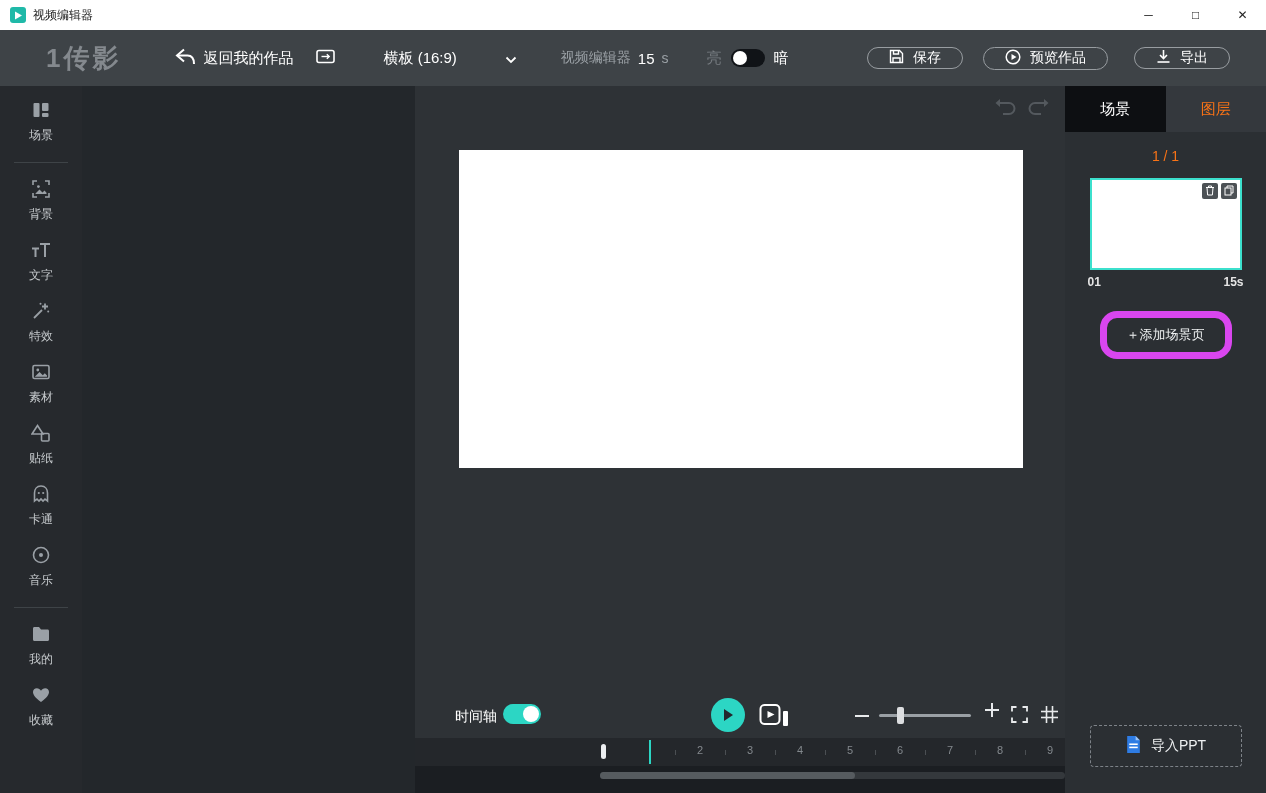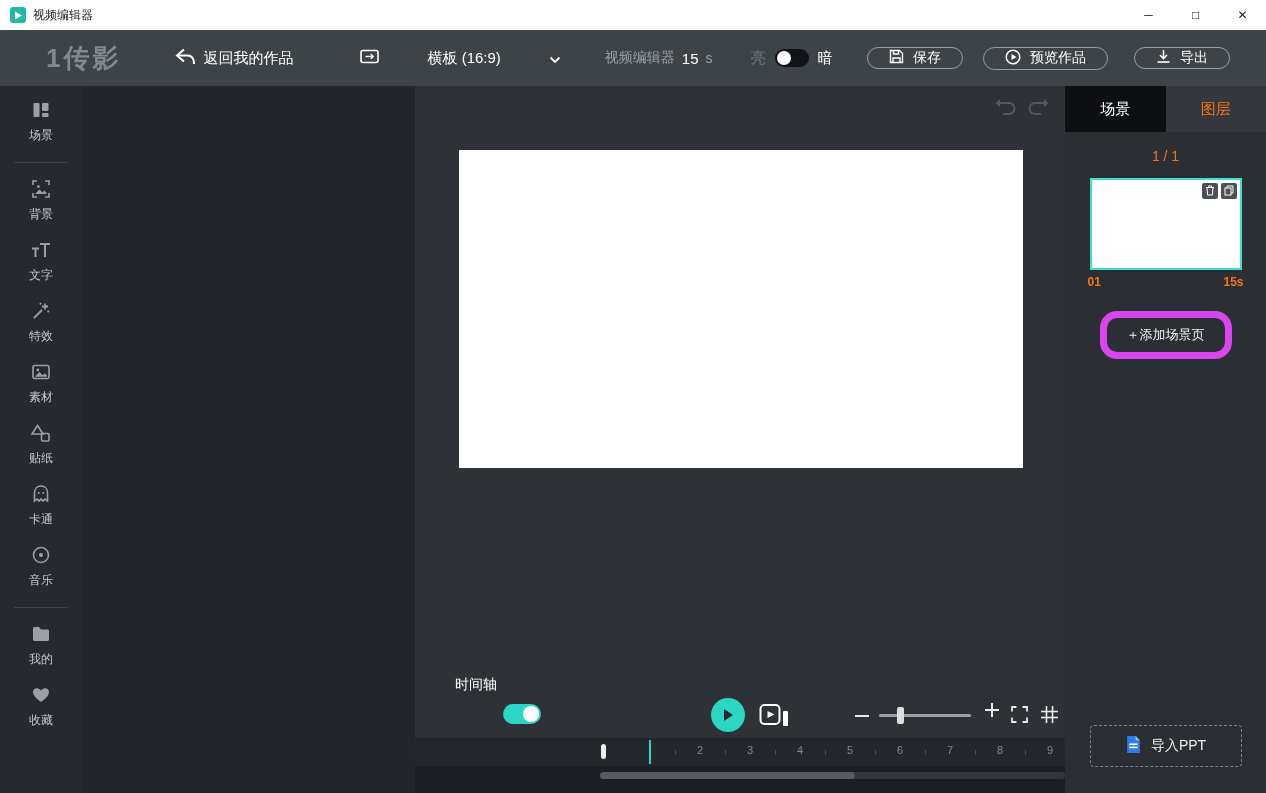--- a/index.html
+++ b/index.html
@@ -10,21 +10,21 @@
   .titlebar { height:30px; background:#ffffff; display:flex; align-items:center; padding-left:10px; position:relative; }
   .app-icon { width:16px; height:16px; border-radius:3px; background:#1fb9a8; display:flex; align-items:center; justify-content:center; margin-right:7px; }
   .titlebar-title { font-size:12px; color:#222; }
   .win-controls { position:absolute; right:0; top:0; height:30px; display:flex; }
   .win-btn { width:47px; height:30px; display:flex; align-items:center; justify-content:center; font-size:12px; color:#222; background:transparent; border:none; }
 
   
   .toolbar { height:56px; background:#3e4347; display:flex; align-items:center; padding:0 36px 0 46px; }
   .logo { font-size:26px; font-weight:bold; color:#84898e; letter-spacing:3px; margin-right:54px; }
   .tb-item { display:flex; align-items:center; color:#fff; font-size:15px; gap:8px; background:transparent; border:none; }
-  .tb-back { margin-right:67px; }
+  .tb-back { margin-right:23px; }
   .tb-aspect { margin-right:44px;gap:48px; }
   .tb-duration { margin-right:38px; color:#9aa0a5; font-size:14px; display:flex; align-items:center; }
   .tb-duration .value { color:#fff; font-size:15px; margin:0 7px; }
   .theme { display:flex; align-items:center; gap:9px; }
   .theme-light { color:#787d82; font-size:15px; }
   .theme-dark { color:#fff; font-size:15px; }
   .theme-switch { width:34px; height:18px; border-radius:9px; background:#101317; position:relative; border:none; }
   .theme-knob { position:absolute; left:2px; top:2px; width:14px; height:14px; border-radius:50%; background:#fff; }
   .tb-spacer { flex:1; }
   .pill-btn { display:flex; align-items:center; gap:9px; border:1px solid #989da1; border-radius:17px; padding:1px 21px; color:#fff; font-size:14px; background:transparent; }
@@ -41,21 +41,21 @@
   .side-divider { width:54px; height:1px; background:#3e4347; margin:1px 0 16px; }
 
   .left-panel { width:333px; background:#23272b; flex-shrink:0; }
 
   
   .canvas-region { width:650px; position:relative; background:#2e3236; flex-shrink:0; }
   .undo-redo { position:absolute; top:12px; right:16px; display:flex; gap:10px; }
   .redo-flip { transform:scaleX(-1); display:inline-block; }
   .white-canvas { position:absolute; left:44px; top:64px; width:564px; height:318px; background:#ffffff; }
 
-  .tl-label { position:absolute; left:40px; top:590px; color:#fff; font-size:14px; }
+  .tl-label { position:absolute; left:40px; top:622px; color:#fff; font-size:14px; }
   .tl-switch { position:absolute; left:88px; top:618px; width:38px; height:20px; border-radius:10px; background:#2cd6c4; border:none; }
   .tl-knob { position:absolute; right:2px; top:2px; width:16px; height:16px; border-radius:50%; background:#fff; }
   .play-btn { position:absolute; left:296px; top:612px; width:34px; height:34px; border-radius:50%; background:#2cd6c4; display:flex; align-items:center; justify-content:center; border:none; }
   .frames-btn { position:absolute; left:344px; top:616px; background:transparent; border:none; }
   .zoom-minus { position:absolute; left:440px; top:623px; background:transparent; border:none; }
   .zoom-slider { position:absolute; left:464px; top:628px; width:92px; height:3px; background:#9aa0a5; border-radius:2px; }
   .zoom-knob { position:absolute; left:18px; top:-7px; width:7px; height:17px; background:#dcdee0; border-radius:2px; }
   .zoom-plus { position:absolute; left:570px; top:617px; background:transparent; border:none; }
   .fit-btn { position:absolute; left:596px; top:620px; background:transparent; border:none; }
   .grid-btn { position:absolute; left:626px; top:620px; background:transparent; border:none; }
@@ -73,21 +73,21 @@
   
   .right-panel { width:201px; background:#2b2f33; position:relative; display:flex; flex-direction:column; align-items:center; flex-shrink:0; }
   .tabs { display:flex; width:100%; height:46px; }
   .tab { flex:1; display:flex; align-items:center; justify-content:center; font-size:15px; border:none; }
   .tab-scene { background:#0d0f12; color:#fff; }
   .tab-layer { background:#34383d; color:#f97316; }
   .page-indicator { margin-top:16px; color:#f97316; font-size:14px; }
   .thumb-wrap { position:relative; margin-top:14px; width:152px; height:92px; background:#fff; border:2px solid #3ce0cd; }
   .thumb-actions { position:absolute; top:3px; right:3px; display:flex; gap:3px; }
   .thumb-action { width:16px; height:16px; background:rgba(45,50,55,.85); border-radius:2px; display:flex; align-items:center; justify-content:center; border:none; }
-  .thumb-meta { width:156px; display:flex; justify-content:space-between; margin-top:5px; color:#f97316; font-size:12px; font-weight:bold; }
+  .thumb-meta { width:156px; display:flex; justify-content:space-between; margin-top:5px; color:#e5e5e5; font-size:12px; font-weight:bold; }
   .add-scene-btn { margin-top:22px; padding:8px 20px; border:7px solid #d946ef; border-radius:17px; background:transparent; color:#eef0f1; font-size:13px; }
   .import-ppt { position:absolute; bottom:26px; left:50%; transform:translateX(-50%); width:152px; height:42px; border:1px dashed #7d8288; border-radius:4px; display:flex; align-items:center; justify-content:center; gap:9px; color:#eef0f1; font-size:14px; background:transparent; }
 </style>
 </head>
 <body>
 
 <div class="window">
 
   <div class="titlebar">
     <span class="app-icon">

